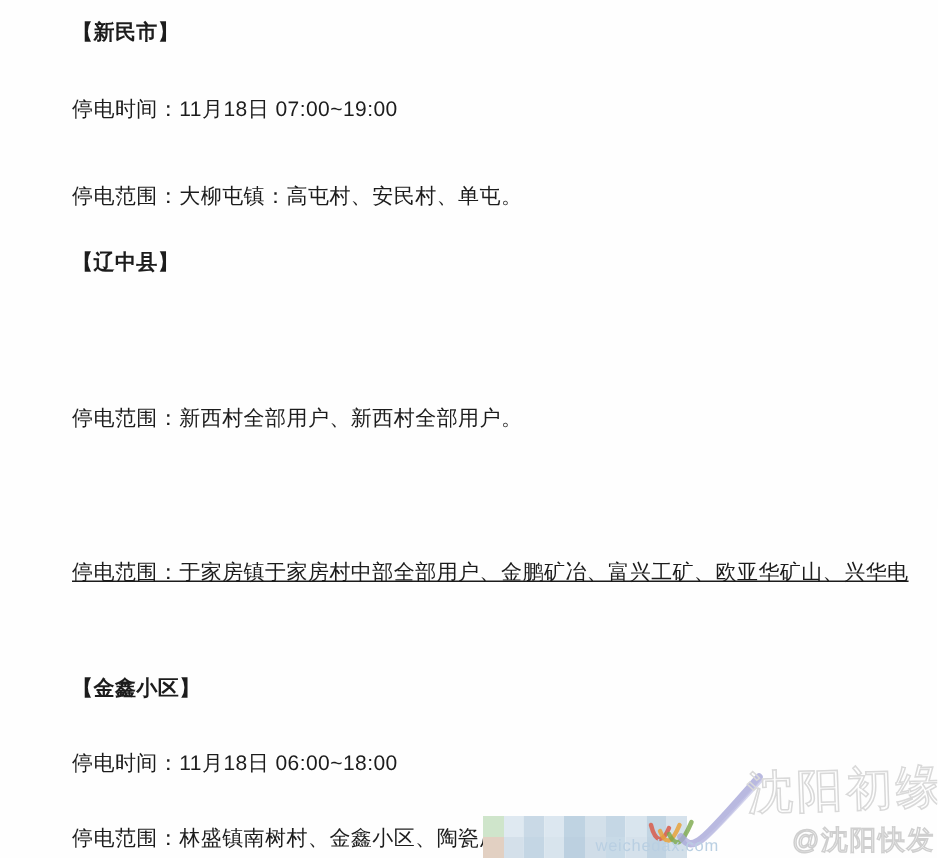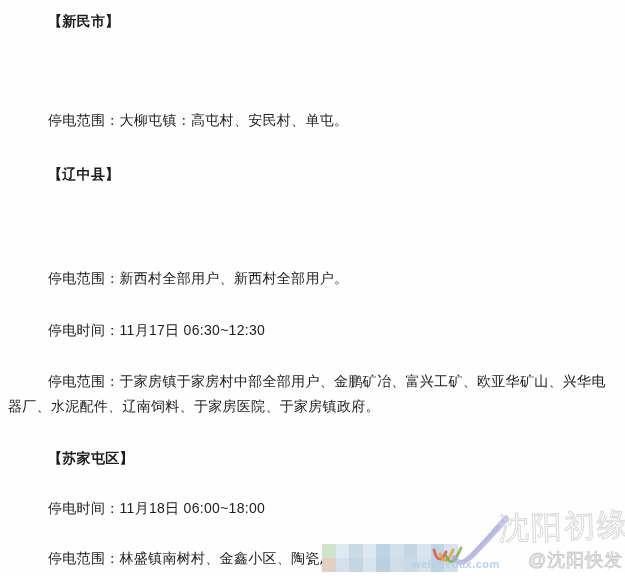--- a/index.html
+++ b/index.html
@@ -18,36 +18,36 @@
     margin:0;
     font-size:14px;
     line-height:18px;
     letter-spacing:0.3px;
     color:#1c1c1c;
     font-weight:normal;
     white-space:nowrap;
   }
   .indent{text-indent:40px;}
   .multi span{display:block;white-space:nowrap;line-height:25px;}
-  .multi span.first{text-indent:40px;}
+  .multi span.first{text-indent:40px;text-decoration:underline;}
   .header{font-weight:600;}
   
   .mosaic{
     position:absolute;
     left:322px;top:544px;
     display:grid;
     grid-template-columns:repeat(10,13.6px);
     grid-auto-rows:14px;
     z-index:3;
   }
   
   .wm-logo{position:absolute;left:428px;top:512px;z-index:4;}
   .wm-site{
-    position:absolute;left:412px;top:558px;
-    font-size:11px;font-weight:bold;
+    position:absolute;left:397px;top:558px;
+    font-size:11px;font-weight:normal;
     color:#b9cfe2;letter-spacing:0.5px;z-index:5;
   }
   .wm-callig{
     position:absolute;left:498px;top:506px;
     font-size:31px;letter-spacing:2px;
     color:transparent;
     -webkit-text-stroke:1px #d9d9d9;
     text-stroke:1px #d9d9d9;
     transform:rotate(-2deg);
     z-index:4;white-space:nowrap;
@@ -65,31 +65,30 @@
     width:625px;height:4px;
     background:#e9eff4;opacity:.9;z-index:2;
   }
 </style>
 </head>
 <body>
 
 <div class="page">
 
   <h3 class="ln indent header" style="top:12px">【新民市】</h3>
-  <p class="ln indent" style="top:111px">停电范围：大柳屯镇：高屯村、安民村、单屯。</p>
+  <p class="ln indent" style="top:63px">停电时间：11月18日 07:00~19:00</p>
+  <p class="ln indent" style="top:121px">停电范围：大柳屯镇：高屯村、安民村、单屯。</p>
 
   <h3 class="ln indent header" style="top:165px">【辽中县】</h3>
   <p class="ln indent" style="top:269px">停电范围：新西村全部用户、新西村全部用户。</p>
-  <p class="ln indent" style="top:321px">停电时间：11月17日 06:30~12:30</p>
   <p class="ln multi" style="top:369px">
     <span class="first">停电范围：于家房镇于家房村中部全部用户、金鹏矿冶、富兴工矿、欧亚华矿山、兴华电</span>
-    <span>器厂、水泥配件、辽南饲料、于家房医院、于家房镇政府。</span>
   </p>
 
-  <h3 class="ln indent header" style="top:449px">【苏家屯区】</h3>
+  <h3 class="ln indent header" style="top:449px">【金鑫小区】</h3>
   <p class="ln indent" style="top:499px">停电时间：11月18日 06:00~18:00</p>
   <p class="ln indent" style="top:549px">停电范围：林盛镇南树村、金鑫小区、陶瓷厂</p>
 
   <div class="mosaic">
       <div style="background: rgb(207, 229, 203);"></div>
       <div style="background: rgb(223, 233, 241);"></div>
       <div style="background: rgb(201, 217, 230);"></div>
       <div style="background: rgb(220, 231, 240);"></div>
       <div style="background: rgb(191, 211, 226);"></div>
       <div style="background: rgb(211, 224, 234);"></div>

